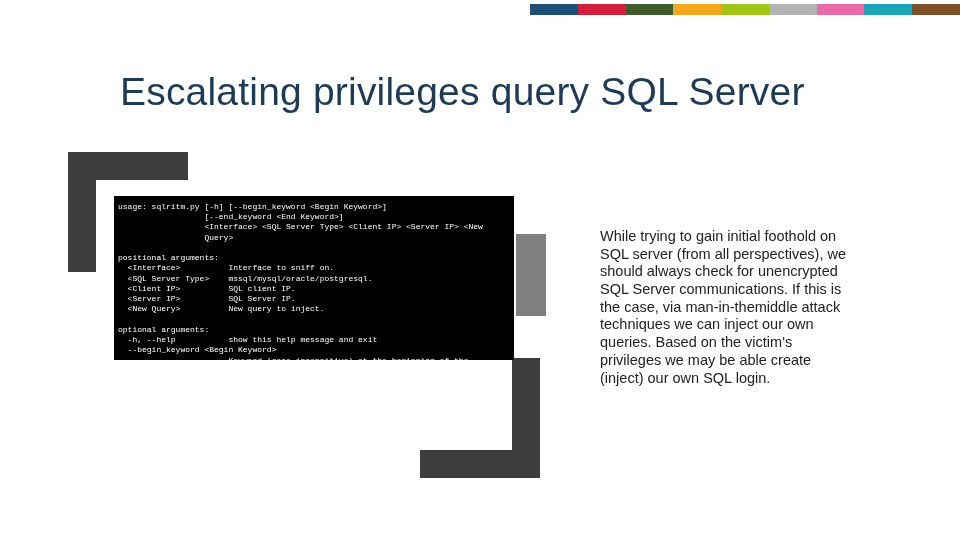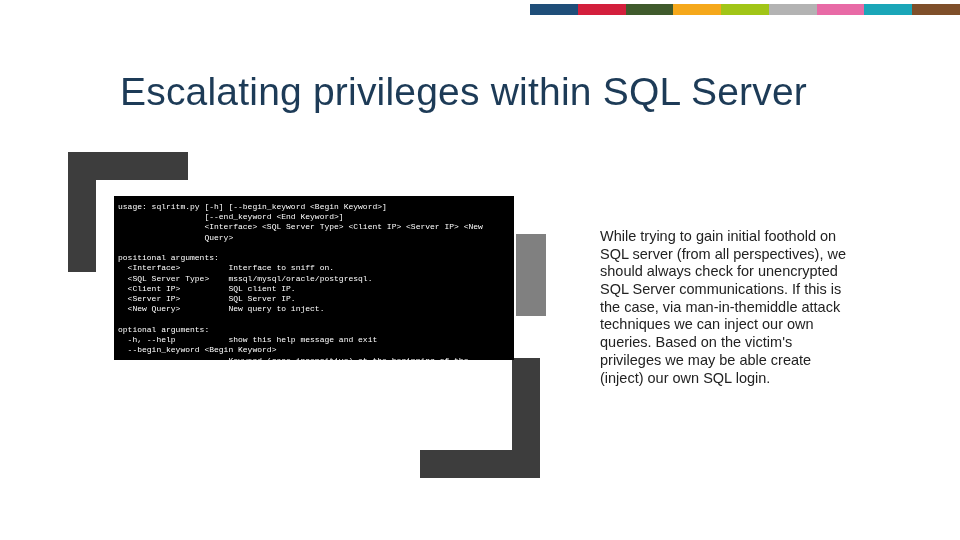--- a/index.html
+++ b/index.html
@@ -92,21 +92,21 @@
   <div style="background:#d31f3c"></div>
   <div style="background:#3f5a2c"></div>
   <div style="background:#f5a81b"></div>
   <div style="background:#a1c517"></div>
   <div style="background:#b3b3b3"></div>
   <div style="background:#e86aa6"></div>
   <div style="background:#1aa6b8"></div>
   <div style="background:#7f4f2a"></div>
 </div>
 
-<h1 class="slide-title">Escalating privileges within SQL Server</h1>
+<h1 class="slide-title">Escalating privileges query SQL Server</h1>
 
 <div class="bracket-tl"></div>
 <div class="bracket-br"></div>
 <div class="right-gray"></div>
 
 <div class="terminal">usage: sqlritm.py [-h] [--begin_keyword &lt;Begin Keyword&gt;]
                   [--end_keyword &lt;End Keyword&gt;]
                   &lt;Interface&gt; &lt;SQL Server Type&gt; &lt;Client IP&gt; &lt;Server IP&gt; &lt;New
                   Query&gt;
 

